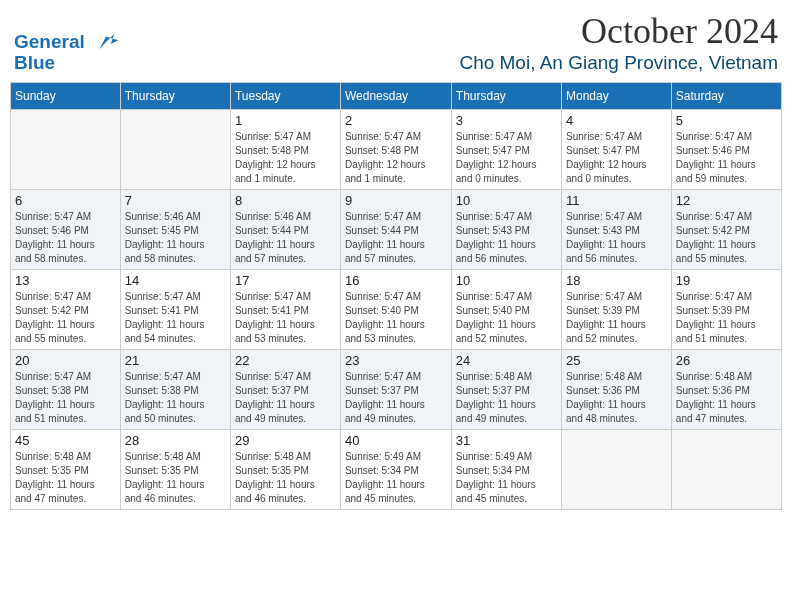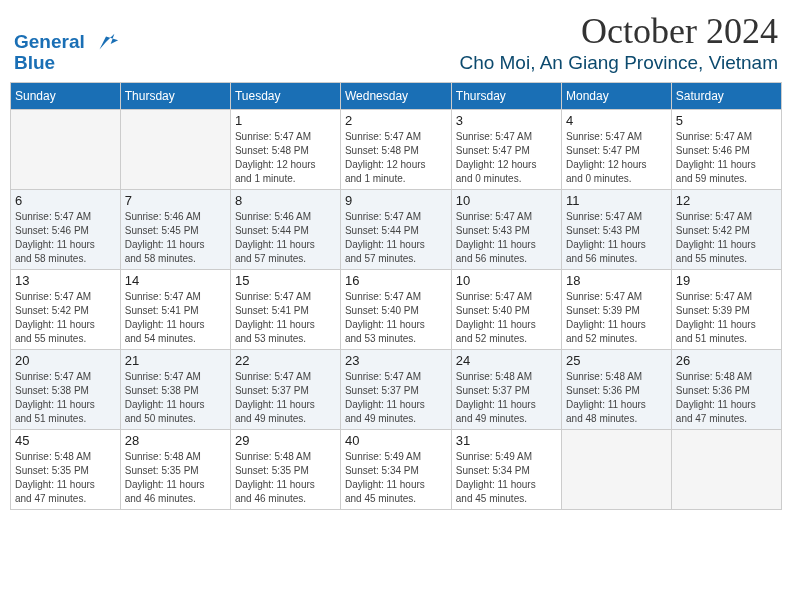--- a/index.html
+++ b/index.html
@@ -216,21 +216,21 @@
 and 55 minutes.</div>
         </td>
         <td>
           <span class="day-num">14</span>
           <div class="day-info" style="white-space: pre-line;">Sunrise: 5:47 AM
 Sunset: 5:41 PM
 Daylight: 11 hours
 and 54 minutes.</div>
         </td>
         <td>
-          <span class="day-num">15</span>
+          <span class="day-num">17</span>
           <div class="day-info" style="white-space: pre-line;">Sunrise: 5:47 AM
 Sunset: 5:41 PM
 Daylight: 11 hours
 and 53 minutes.</div>
         </td>
         <td>
           <span class="day-num">16</span>
           <div class="day-info" style="white-space: pre-line;">Sunrise: 5:47 AM
 Sunset: 5:40 PM
 Daylight: 11 hours

